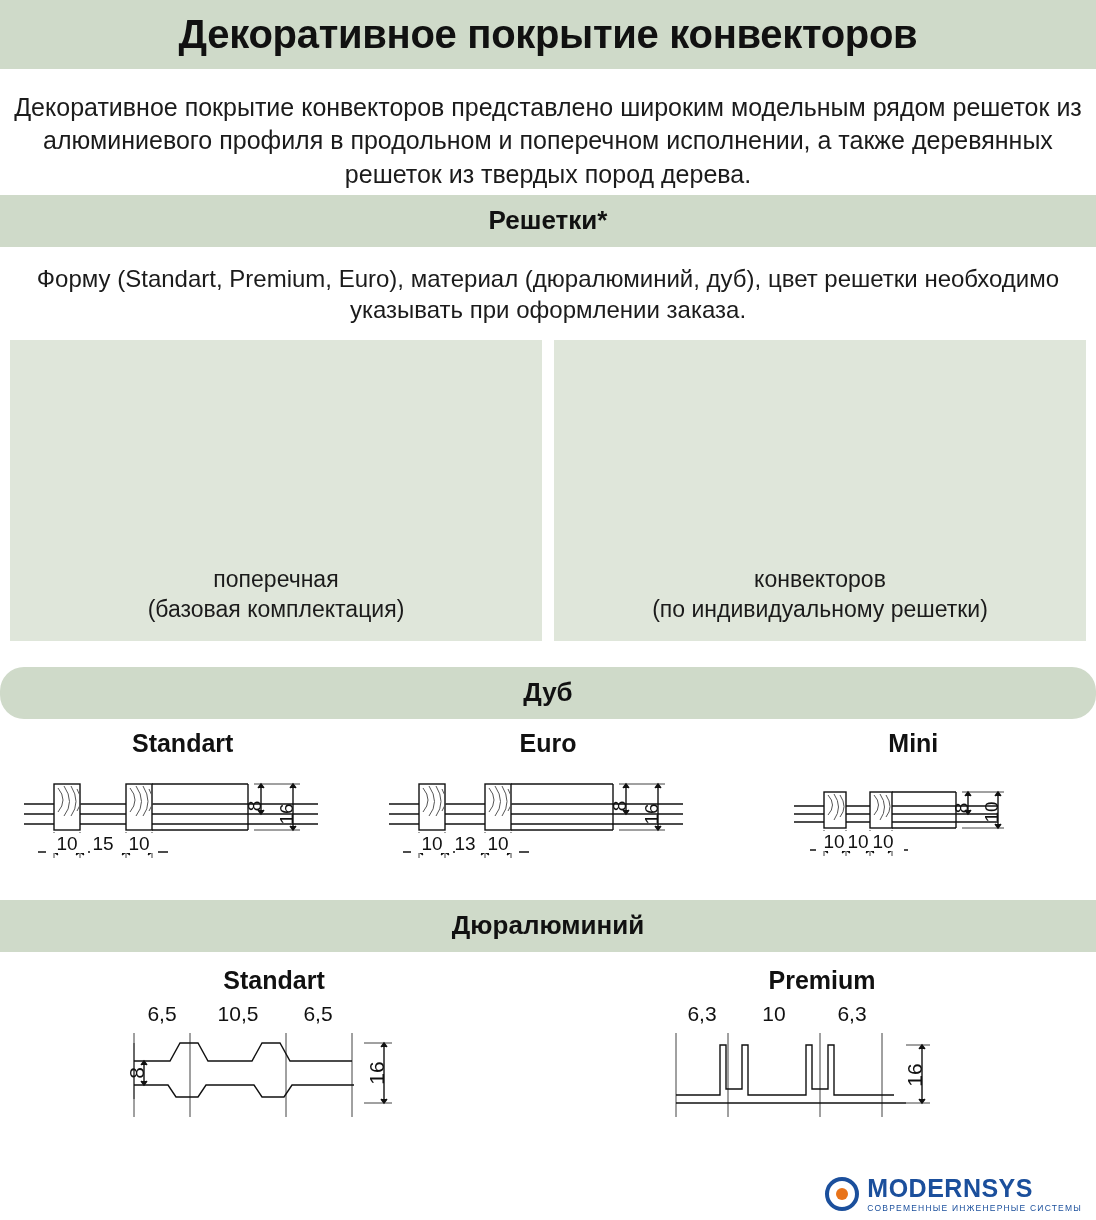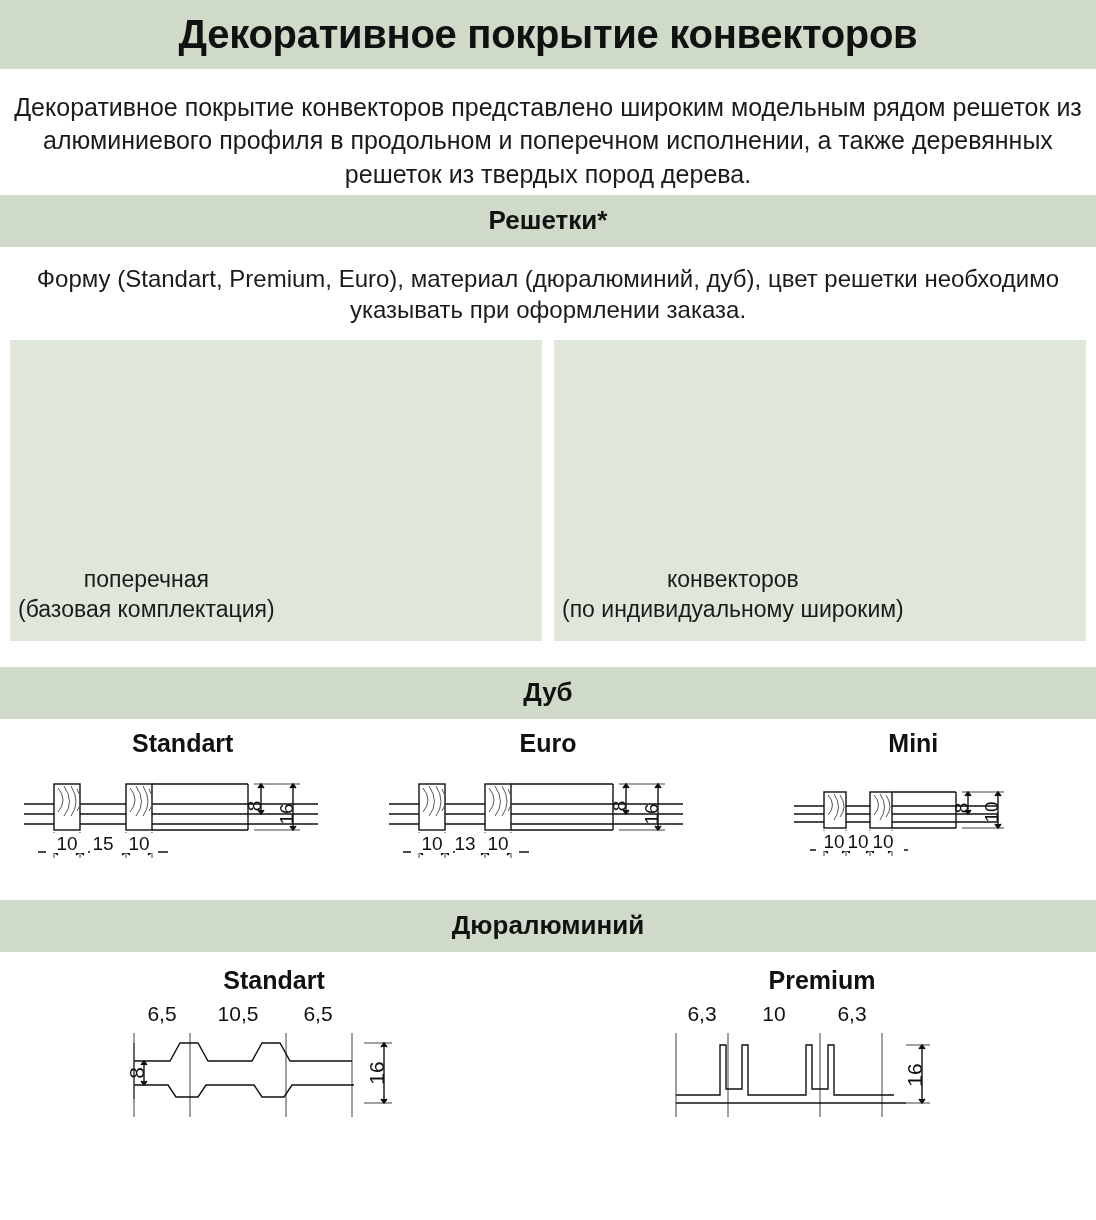--- a/index.html
+++ b/index.html
@@ -73,21 +73,21 @@
   .grille-row {
     display: flex;
     gap: 12px;
     padding: 0 10px;
   }
   .grille-card {
     flex: 1 1 0;
     background: #dfe6da;
     display: flex;
     flex-direction: column;
-    align-items: flex-start;
+    align-items: center;
   }
   .grille-photo {
     height: 213px;
     position: relative;
     overflow: hidden;
     background: #8e8a6d;
   }
   
   .photo-transverse {
     background:
@@ -252,26 +252,26 @@
       <div class="grille-photo photo-transverse"></div>
       <div class="grille-caption">
         <div>поперечная</div>
         <div>(базовая  комплектация)</div>
       </div>
     </div>
     <div class="grille-card">
       <div class="grille-photo photo-longitudinal"></div>
       <div class="grille-caption">
         <div>конвекторов</div>
-        <div>(по индивидуальному широким)</div>
+        <div>(по индивидуальному решетки)</div>
       </div>
     </div>
   </div>
 
-  <div class="section-band" style="margin-top:26px;">
+  <div class="section-band" style="margin-top:26px;border-radius:24px;">
     <div class="section-band-title">Дуб</div>
   </div>
 
   <div class="variant-row">
 
     <div class="variant-col">
       <div class="variant-title">Standart</div>
       <svg class="drawing" width="330" height="120" viewBox="0 0 330 120">
         <g stroke="#111" fill="none" stroke-width="1.4">
 
@@ -462,14 +462,21 @@
           <line x1="244" y1="104" x2="268" y2="104" stroke-width="0.8"></line>
         </g>
         <g class="dim-text" fill="#111" font-size="21">
           <text x="260" y="76" text-anchor="middle" transform="rotate(-90 260 76)">16</text>
         </g>
       </svg>
     </div>
 
   </div>
 
+  <div class="footer">
+    <div class="logo-mark"></div>
+    <div class="logo-text">
+      <div class="logo-name">MODERNSYS</div>
+      <div class="logo-sub">СОВРЕМЕННЫЕ ИНЖЕНЕРНЫЕ СИСТЕМЫ</div>
+    </div>
+  </div>
 
 </div>
 
 </body></html>

